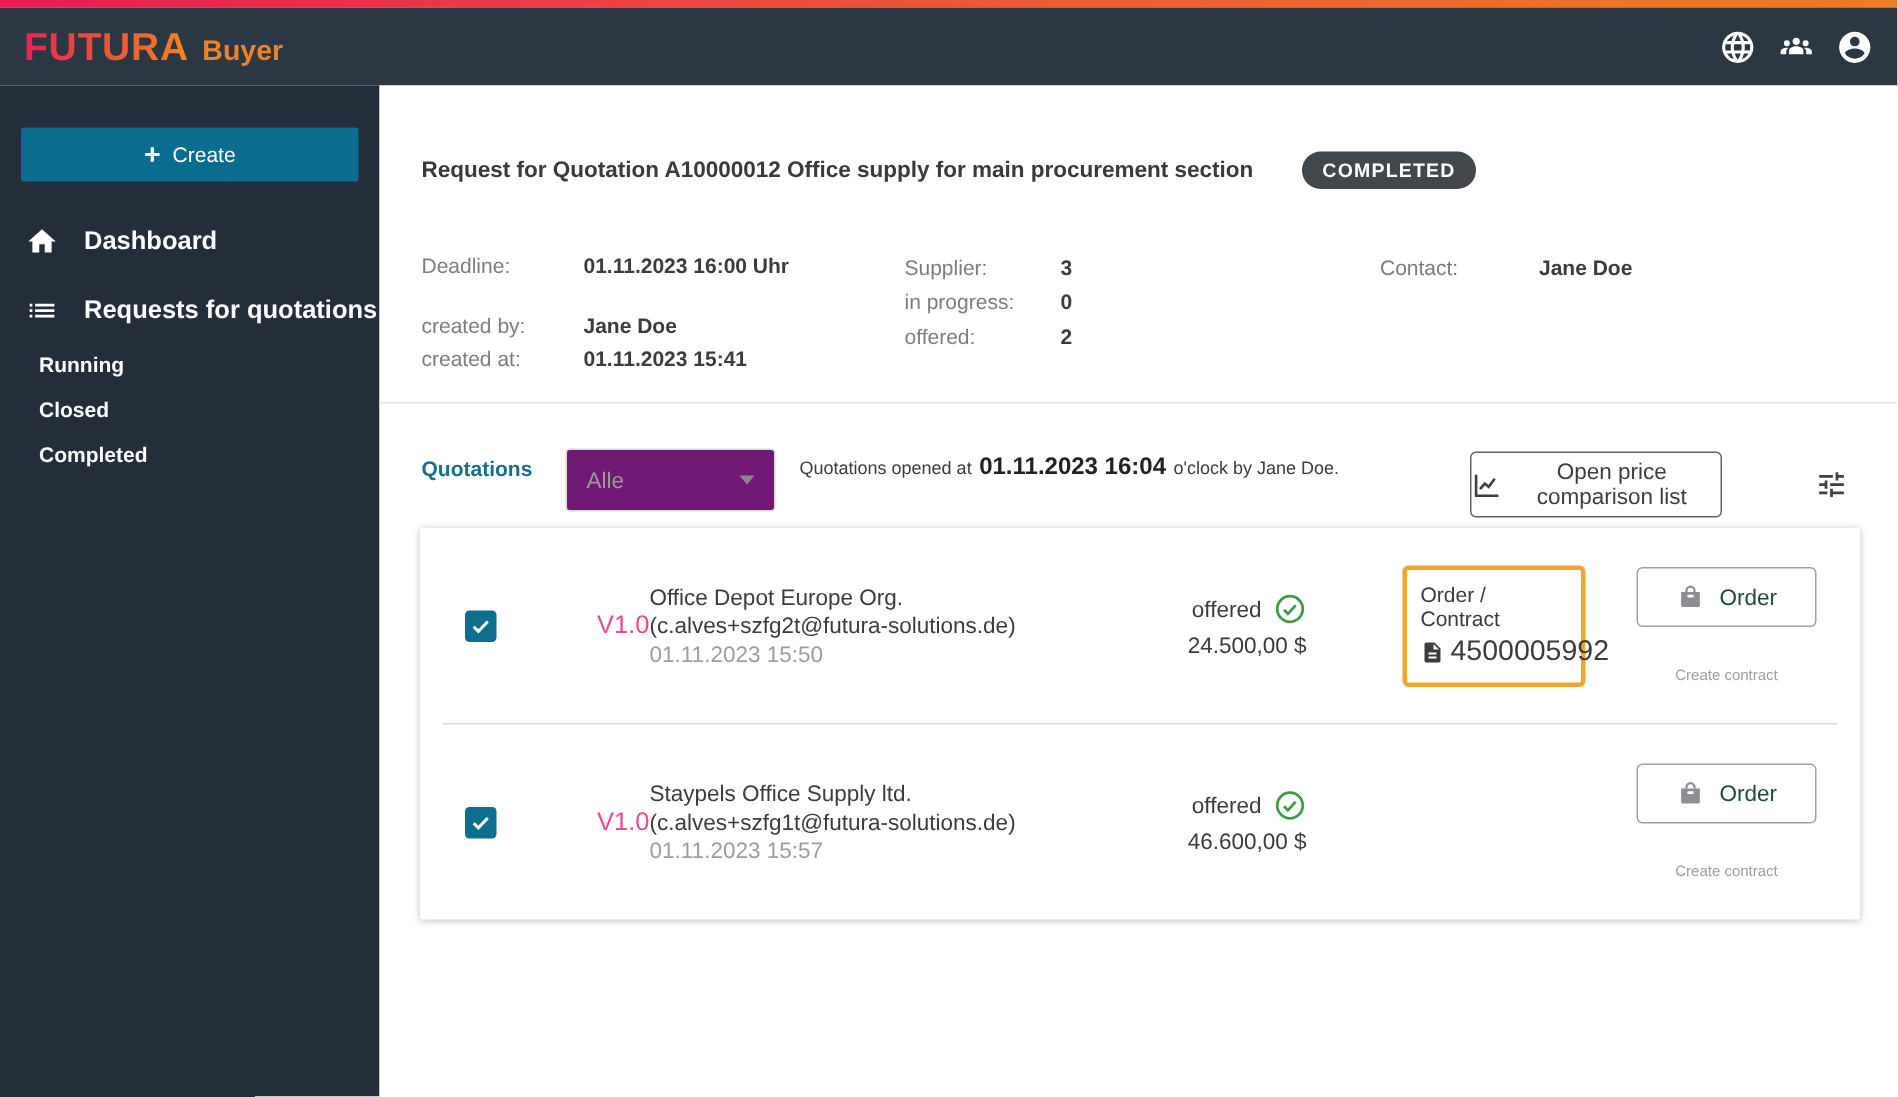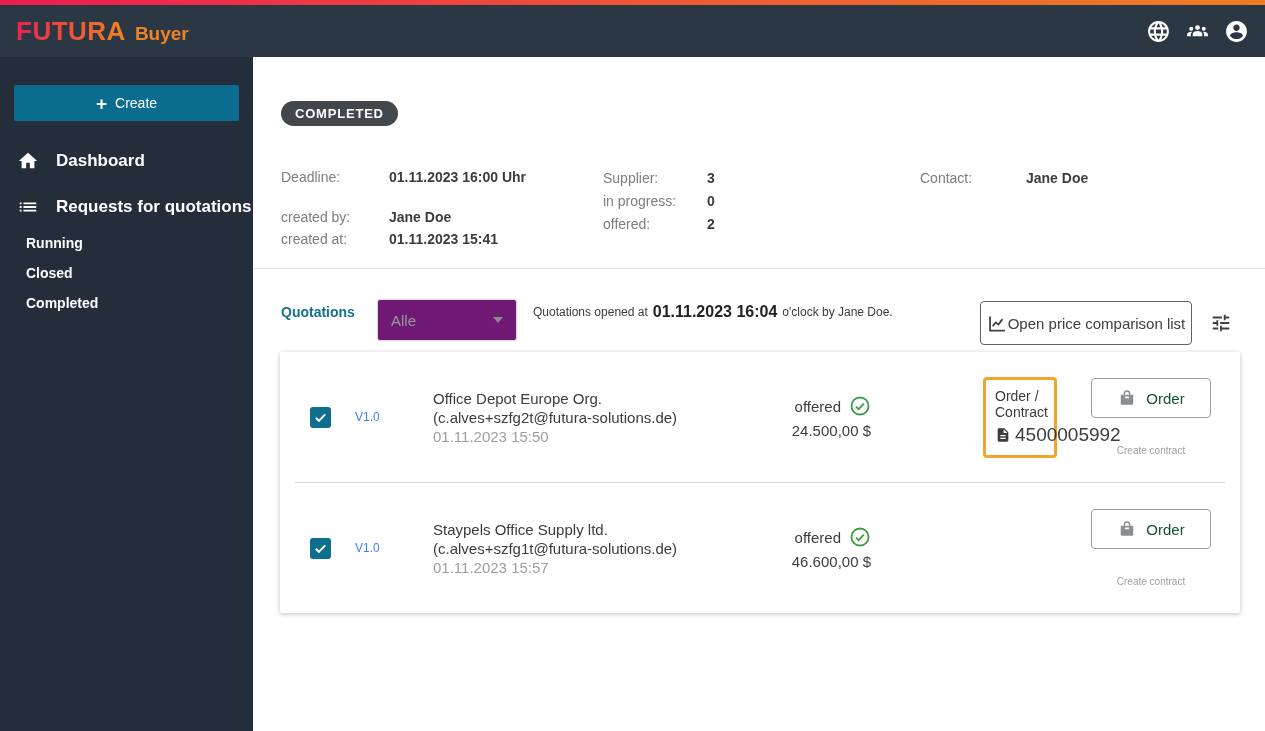--- a/index.html
+++ b/index.html
@@ -64,44 +64,44 @@
   .q-label { position: absolute; left: 28px; top: 247px; color: #15708e; font-size: 14px; font-weight: bold; }
   .dropdown { position: absolute; left: 124px; top: 242px; width: 140px; height: 42px;
     border: 1px solid #d9d9d9; border-radius: 3px; background: #701a75; display: flex;
     align-items: center; justify-content: space-between; padding: 0 13px; cursor: pointer; }
   .dropdown .dval { color: #9a9a9a; font-size: 15px; }
   .caret { width: 0; height: 0; border-left: 5px solid transparent; border-right: 5px solid transparent;
     border-top: 6px solid #8a8a8a; }
   .opened { position: absolute; left: 280px; top: 246px; display: flex; align-items: center; gap: 5px; }
   .opened .sm { font-size: 12px; color: #3c3c3c; }
   .opened .big { font-size: 16px; font-weight: bold; color: #222; }
-  .compare-btn { position: absolute; left: 727px; top: 244px; width: 212px; height: 44px;
+  .compare-btn { position: absolute; left: 727px; top: 244px; width: 168px; height: 44px;
     background: #fff; border: 1px solid #5f6368; border-radius: 4px; display: flex; align-items: center;
     justify-content: center; font-size: 15px; color: #3c4043;
     font-family: "Liberation Sans", sans-serif; cursor: pointer; }
   .compare-btn .cic { width: 21px; height: 21px; display: inline-flex; }
   .filter-ic { position: absolute; left: 957px; top: 255px; width: 22px; height: 22px; cursor: pointer; }
 
   
   .card { position: absolute; left: 27px; top: 295px; width: 960px; background: #fff;
     border-radius: 2px; box-shadow: 0 1px 5px rgba(0,0,0,.25); }
   .q-row { height: 130px; display: flex; align-items: center; padding-left: 30px; }
   .row-divider { border-top: 1px solid #dcdcdc; margin: 0 15px; }
   .checkbox { width: 21px; height: 21px; background: #0d6e8e; border-radius: 3px; margin-right: 24px;
     display: inline-flex; align-items: center; justify-content: center; cursor: pointer; flex: none; }
   .checkbox svg { width: 15px; height: 15px; }
-  .version { width: 78px; color: #3b82f6; font-size: 12px; flex: none; }
+  .version { width: 78px; color: #ec4899; font-size: 17px; flex: none; text-align: right; }
   .supplier { width: 310px; font-size: 15px; color: #3c3c3c; line-height: 19px; flex: none; }
   .supplier .s-date { color: #9e9e9e; }
   .offer { width: 128px; text-align: right; font-size: 15px; color: #3c3c3c; flex: none; }
   .offer-status { display: flex; justify-content: flex-end; align-items: center; gap: 8px; margin-bottom: 5px; }
   .offer-status .gic { width: 22px; height: 22px; display: inline-flex; }
   .oc-slot { width: 122px; margin-left: 64px; flex: none; }
   .oc-box { border: 3px solid #f2a52b; border-radius: 4px; padding: 8px 8px 9px 9px;
-    font-size: 14px; color: #3c3c3c; cursor: pointer; background: #fff; margin-left: 48px; }
+    font-size: 14px; color: #3c3c3c; cursor: pointer; background: #fff; }
   .oc-num { display: flex; align-items: center; gap: 4px; margin-top: 4px; font-size: 19px; }
   .oc-num .dic { width: 16px; height: 16px; display: inline-flex; flex: none; }
   .actions { width: 120px; margin-left: 34px; flex: none; text-align: center; }
   .order-btn { width: 120px; height: 40px; background: #fff; border: 1px solid #a0a0a0; border-radius: 4px;
     color: #14532d; font-size: 15px; display: flex; align-items: center; justify-content: center; gap: 9px;
     font-family: "Liberation Sans", sans-serif; cursor: pointer; }
   .order-btn .bic { width: 20px; height: 20px; display: inline-flex; }
   .create-contract { margin-top: 27px; color: #9e9e9e; font-size: 10px; cursor: pointer; }
 </style>
 </head>
@@ -164,20 +164,21 @@
       <div class="nav-sub">
         <div class="nav-subitem">Running</div>
         <div class="nav-subitem">Closed</div>
         <div class="nav-subitem">Completed</div>
       </div>
     </div>
   </nav>
 
   <main class="main">
     <div class="title-row">
+      <h1 class="page-title">Request for Quotation A10000012 Office supply for main procurement section</h1>
       <span class="badge">COMPLETED</span>
     </div>
 
     <div class="details">
       <div class="det-col c1">
         <div class="det-row first">
           <span class="det-label">Deadline:</span>
           <span class="det-value">01.11.2023 16:00 Uhr</span>
         </div>
         <div class="det-row">

